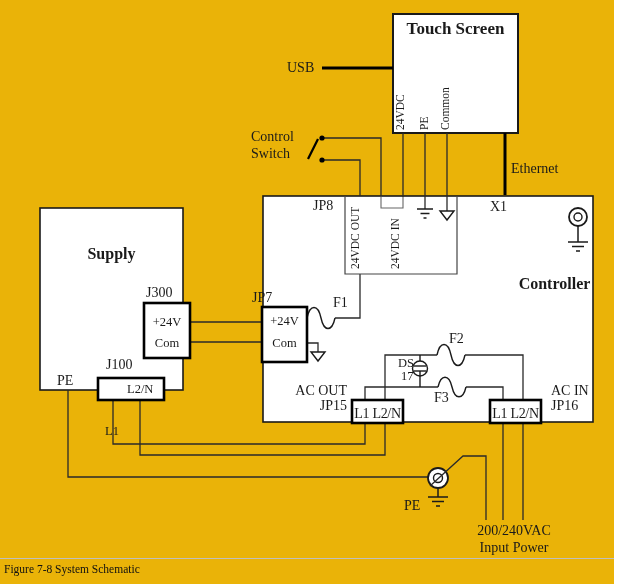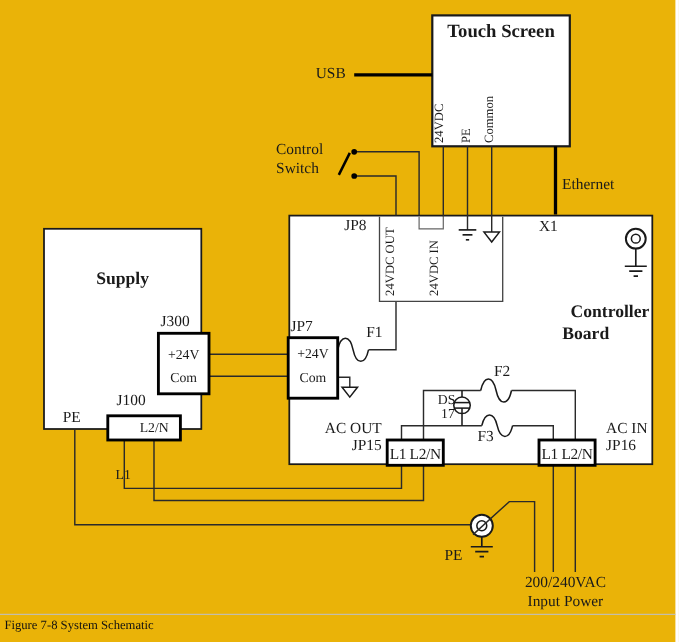--- a/index.html
+++ b/index.html
@@ -126,35 +126,34 @@
 
   <div class="vtext" style="left:394px;top:130px;">24VDC</div>
   <div class="vtext" style="left:418px;top:130px;">PE</div>
   <div class="vtext" style="left:439px;top:130px;">Common</div>
 
   <div class="lbl" style="left:313px;top:198px;">JP8</div>
   <div class="vtext" style="left:349px;top:269px;">24VDC OUT</div>
   <div class="vtext" style="left:389px;top:269px;">24VDC IN</div>
 
   <div class="lbl bold ctr" style="left:492px;top:274px;width:125px;font-size:16px;line-height:19px;">Controller</div>
-  <div class="lbl bold ctr" style="left:470px;top:294px;width:125px;font-size:16px;line-height:19px;">Board</div>
 
   <div class="lbl bold ctr" style="left:40px;top:244px;width:143px;font-size:16px;line-height:19px;">Supply</div>
 
   <div class="lbl" style="left:146px;top:285px;">J300</div>
   <div class="lbl small ctr" style="left:144px;top:315px;width:46px;">+24V</div>
   <div class="lbl small ctr" style="left:144px;top:336px;width:46px;">Com</div>
 
   <div class="lbl" style="left:106px;top:357px;">J100</div>
   <div class="lbl small" style="left:105px;top:382px;margin-top:42px;">L1</div>
   <div class="lbl small" style="left:127px;top:382px;">L2/N</div>
 
   <div class="lbl" style="left:57px;top:373px;">PE</div>
 
-  <div class="lbl" style="left:264px;top:290px;">JP7</div>
+  <div class="lbl" style="left:252px;top:290px;">JP7</div>
   <div class="lbl small ctr" style="left:262px;top:314px;width:45px;">+24V</div>
   <div class="lbl small ctr" style="left:262px;top:336px;width:45px;">Com</div>
   <div class="lbl" style="left:333px;top:295px;">F1</div>
 
   <div class="lbl" style="left:449px;top:331px;">F2</div>
   <div class="lbl" style="left:434px;top:390px;">F3</div>
   <div class="lbl small" style="left:398px;top:356px;">DS</div>
   <div class="lbl small" style="left:401px;top:369px;">17</div>
 
   <div class="lbl rgt" style="left:290px;top:383px;width:57px;">AC OUT</div>

